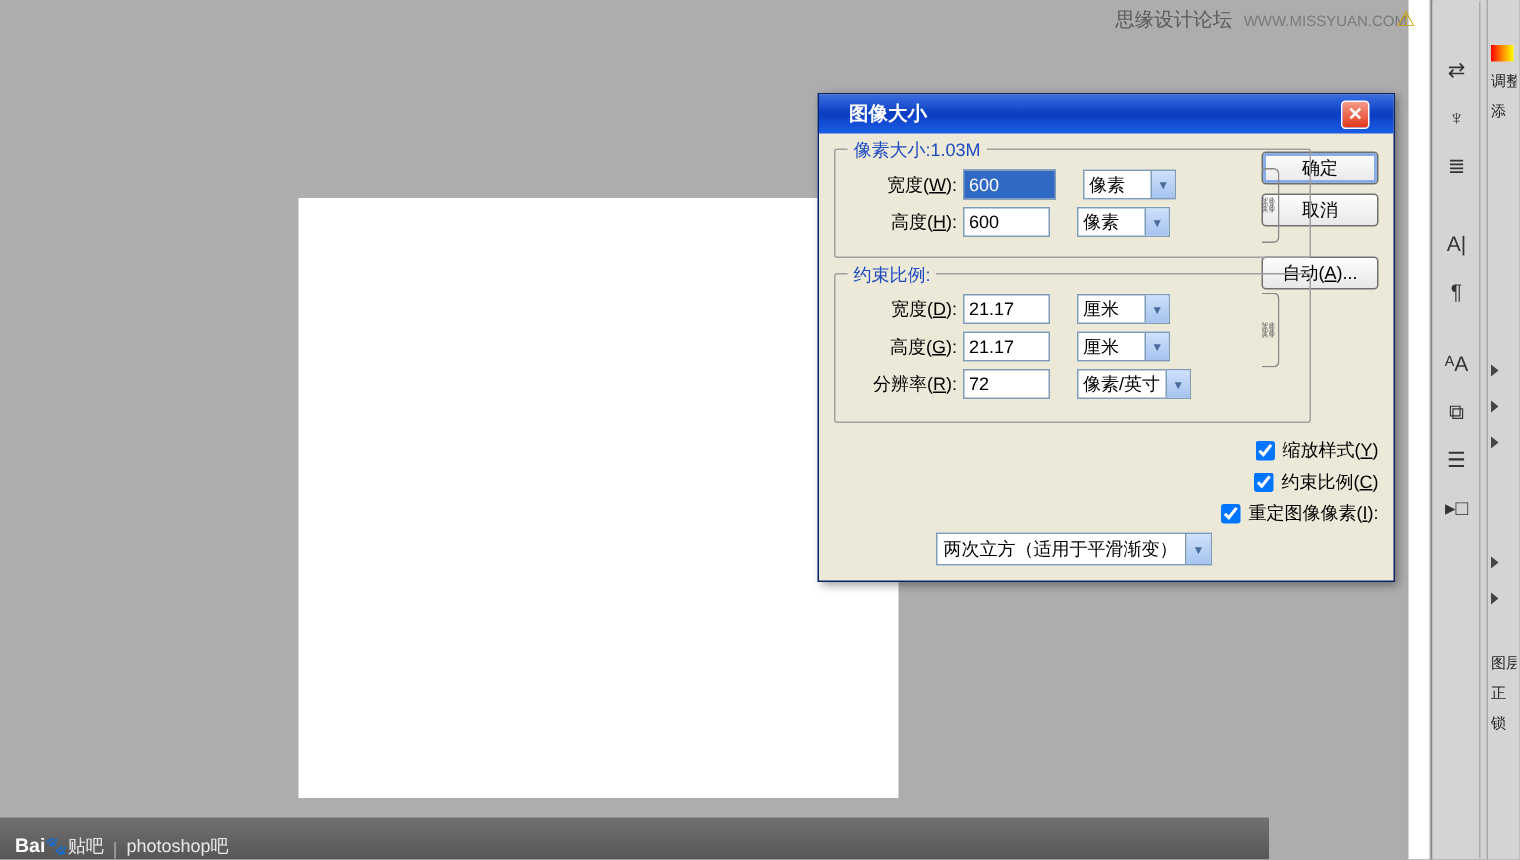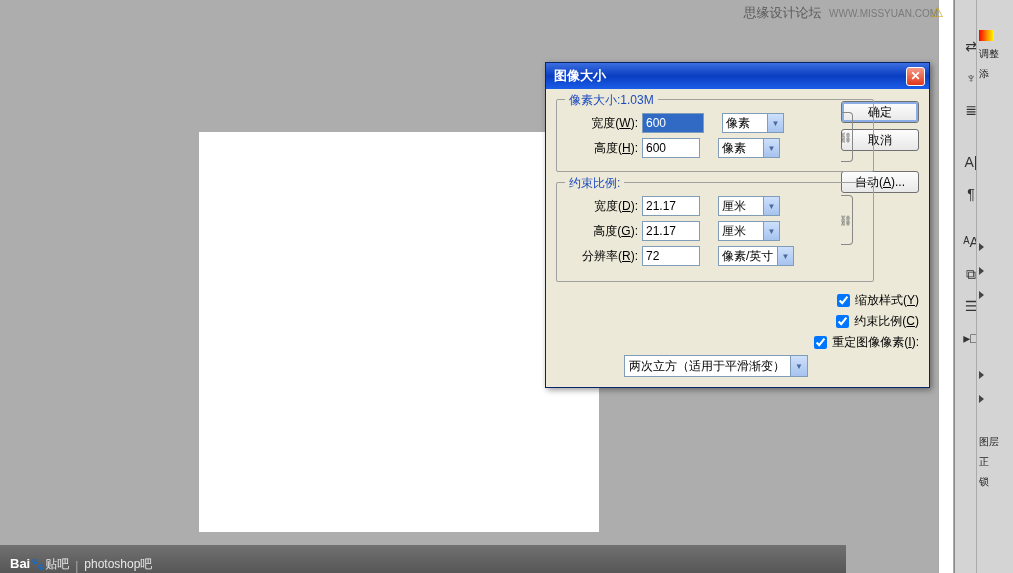--- a/index.html
+++ b/index.html
@@ -9,32 +9,32 @@
 .watermark { position: absolute; top: 4px; right: 75px; color: #5a5a5a; font-size: 13px; }
 .watermark .en { font-size: 10px; color: #7a7a7a; margin-left: 4px; }
 
 
 .canvas { position: absolute; left: 199px; top: 132px; width: 400px; height: 400px; background: #fff; }
 
 
 .right-edge { position: absolute; right: 0; top: 0; width: 59px; height: 573px; background: #d3d3d3; border-left: 1px solid #888; }
 .right-edge .strip { position: absolute; top: 1px; left: 0; width: 32px; height: 571px; background: #d4d4d4; border-right: 1px solid #aaa; }
 .right-edge .strip .tbtn { width: 28px; height: 30px; margin: 2px; display: flex; align-items: center; justify-content: center; color: #333; font-size: 14px; }
-.far-strip { position: absolute; right: 0; top: 0; width: 37px; height: 573px; background: #d4d4d4; border-left: 1px solid #aaa; }
+.far-strip { position: absolute; right: 0; top: 0; width: 22px; height: 573px; background: #d4d4d4; border-left: 1px solid #aaa; }
 .far-strip .swatch { width: 15px; height: 11px; margin: 30px 2px 2px 2px; background: linear-gradient(90deg, #f00, #f80, #ff0); }
 .far-strip .lbl { font-size: 10px; margin: 6px 2px; color: #222; white-space: nowrap; overflow: hidden; }
 .far-strip .tri { width: 0; height: 0; border-top: 4px solid transparent; border-bottom: 4px solid transparent; border-left: 5px solid #444; margin: 16px 2px; }
 
 
 .vgap { position: absolute; right: 60px; top: 0; width: 15px; height: 573px; background: #fff; border-left: 1px solid #aaa; }
 .vgap .warn { position: absolute; top: 4px; left: -8px; font-size: 14px; color: #caa200; }
 
 
 .dialog { position: absolute; left: 545px; top: 62px; width: 385px; background: #ece9d8; border: 1px solid #0a246a; box-shadow: 2px 2px 6px rgba(0,0,0,0.4); }
-.titlebar { height: 26px; background: linear-gradient(180deg, #3a6ee0 0%, #0a3dc1 50%, #1b5ee8 100%); color: #fff; display: flex; align-items: center; padding: 0 4px; font-size: 13px; font-weight: bold; }
+.titlebar { height: 26px; background: linear-gradient(180deg, #3a6ee0 0%, #0a3dc1 50%, #1b5ee8 100%); color: #fff; display: flex; align-items: center; padding: 0 16px; font-size: 13px; font-weight: bold; }
 .titlebar .title { flex: 1; padding-left: 4px; }
 .titlebar .close { width: 19px; height: 19px; background: linear-gradient(180deg, #f59a87, #e2371a); border: 1px solid #fff; border-radius: 3px; display: flex; align-items: center; justify-content: center; font-size: 12px; font-weight: bold; color: #fff; cursor: pointer; }
 
 .dbody { padding: 10px; position: relative; }
 
 
 .btncol { position: absolute; right: 10px; top: 12px; display: flex; flex-direction: column; gap: 6px; }
 .xp-btn { width: 78px; height: 22px; background: linear-gradient(180deg, #fdfdfd, #e8e8e8); border: 1px solid #707070; border-radius: 3px; font-size: 12px; cursor: pointer; }
 .xp-btn.default { box-shadow: 0 0 0 2px #89ade4 inset; }
 

